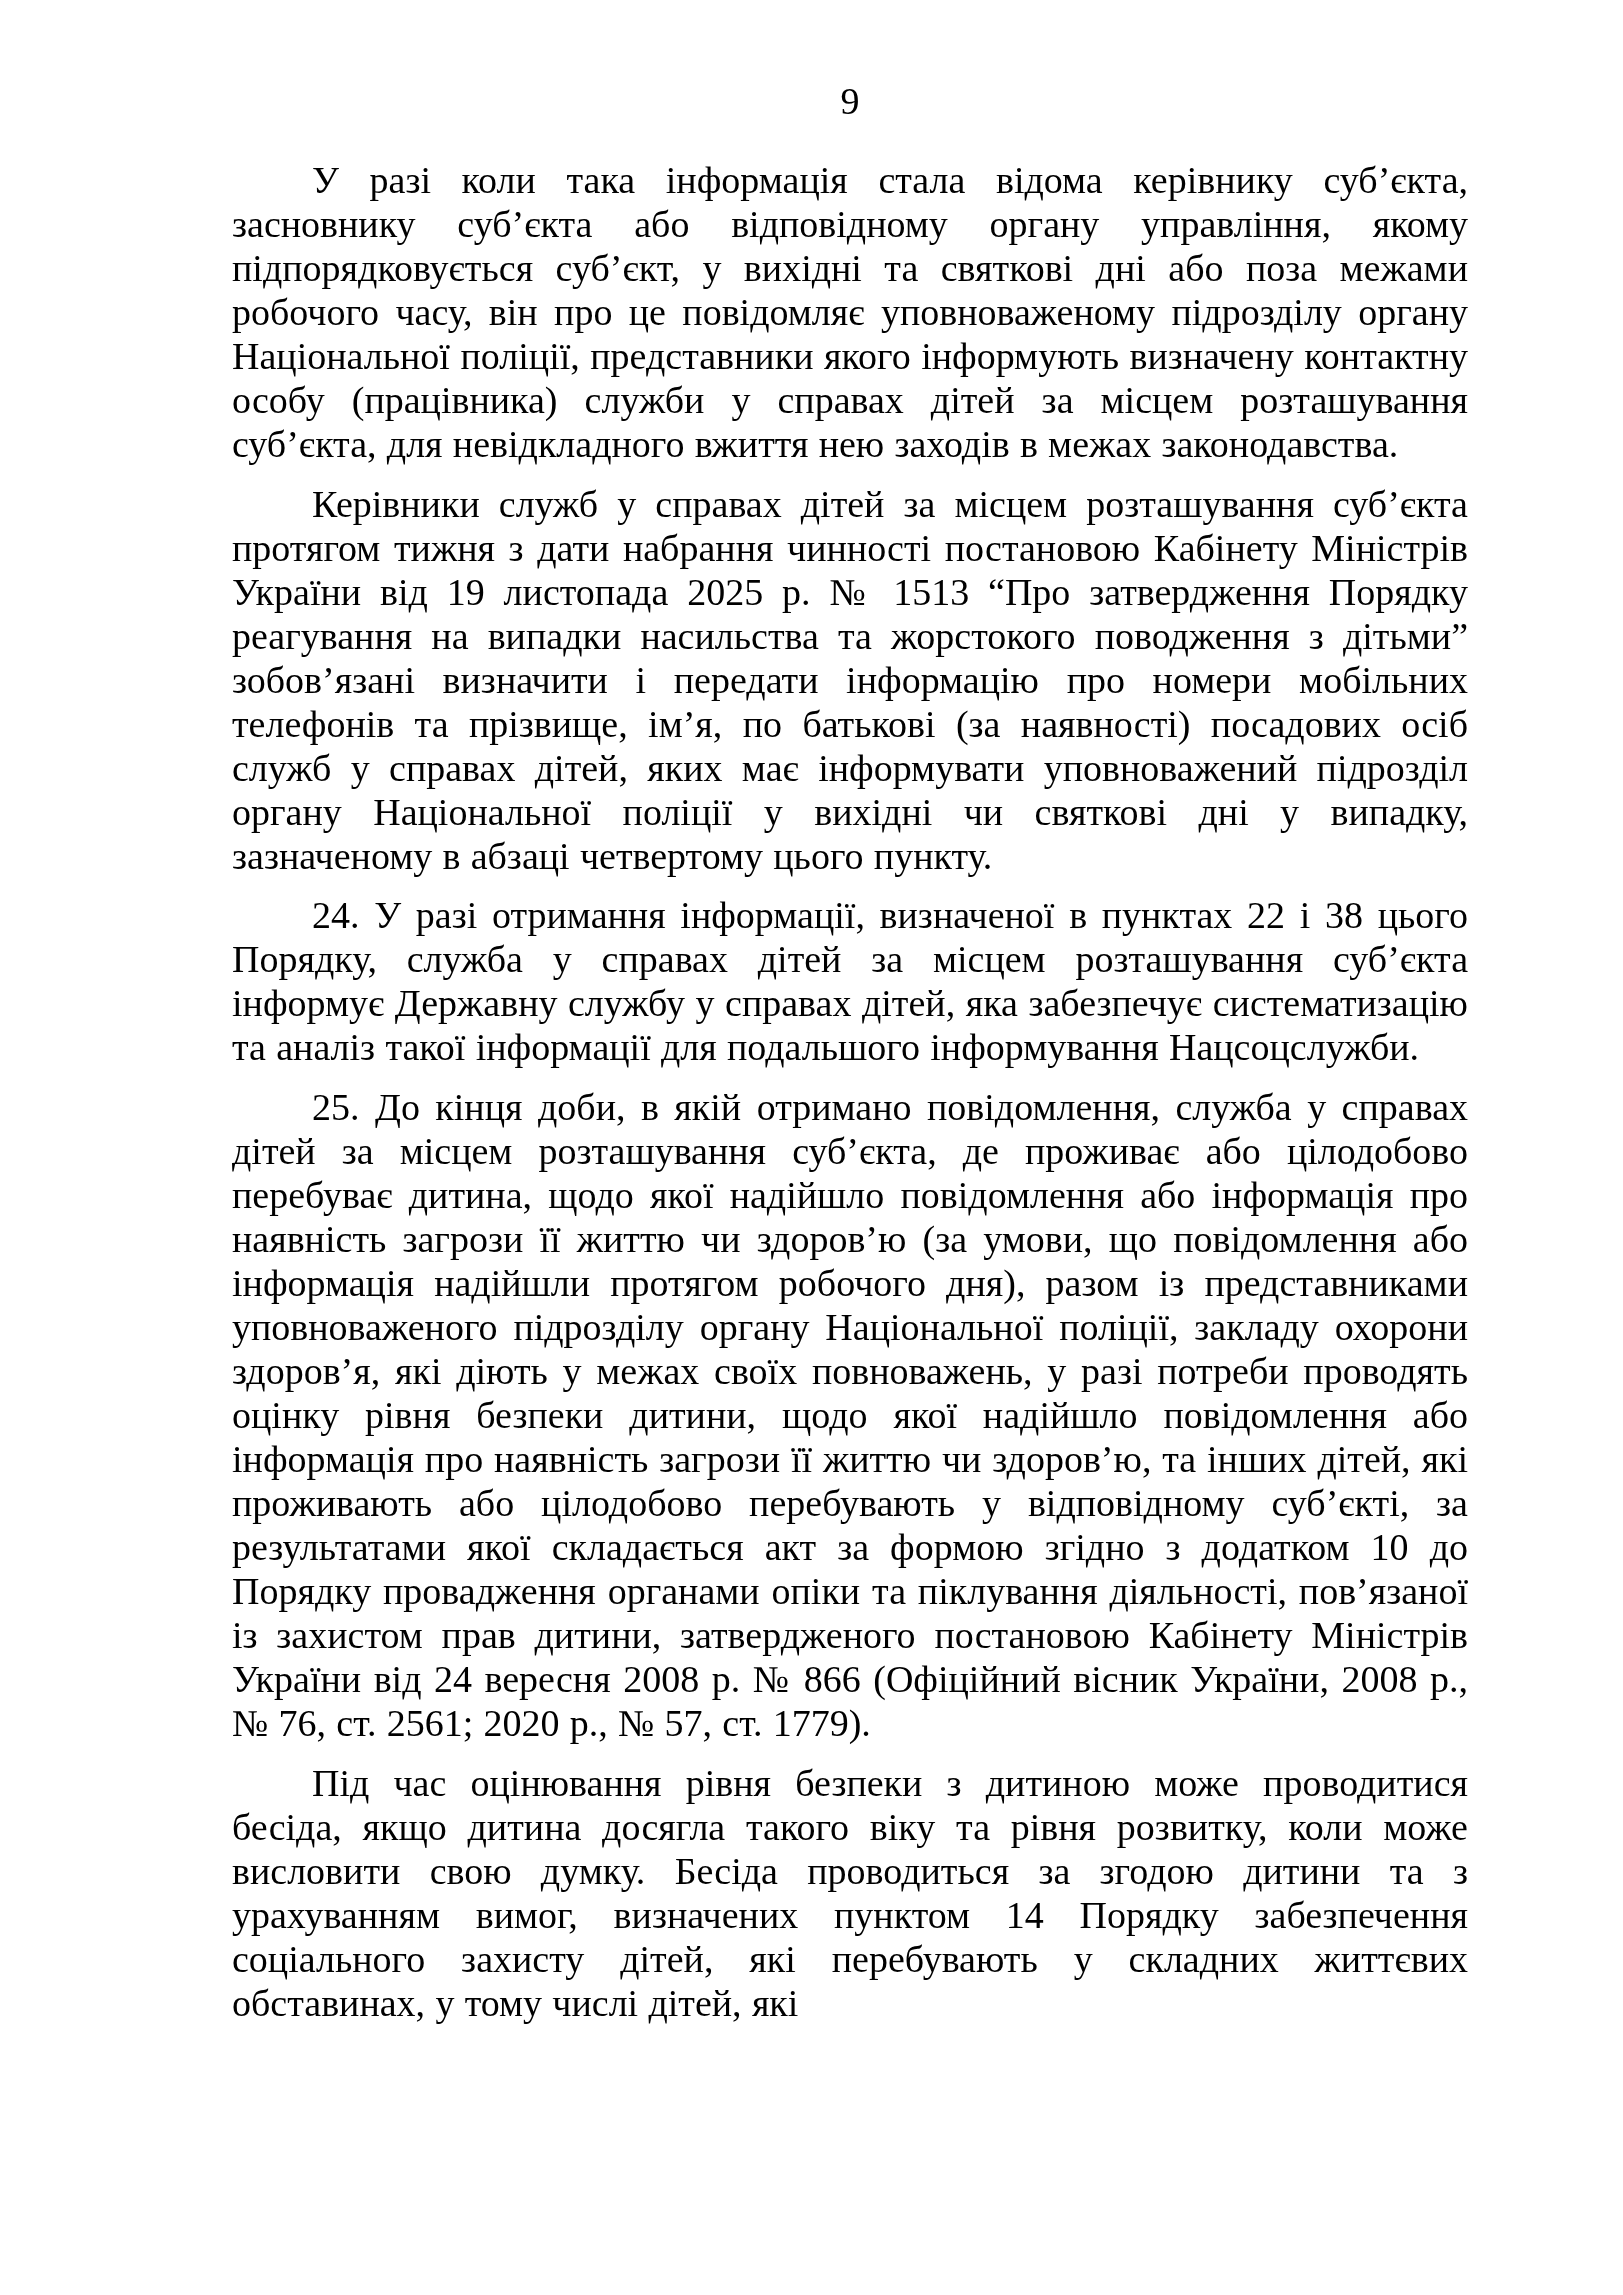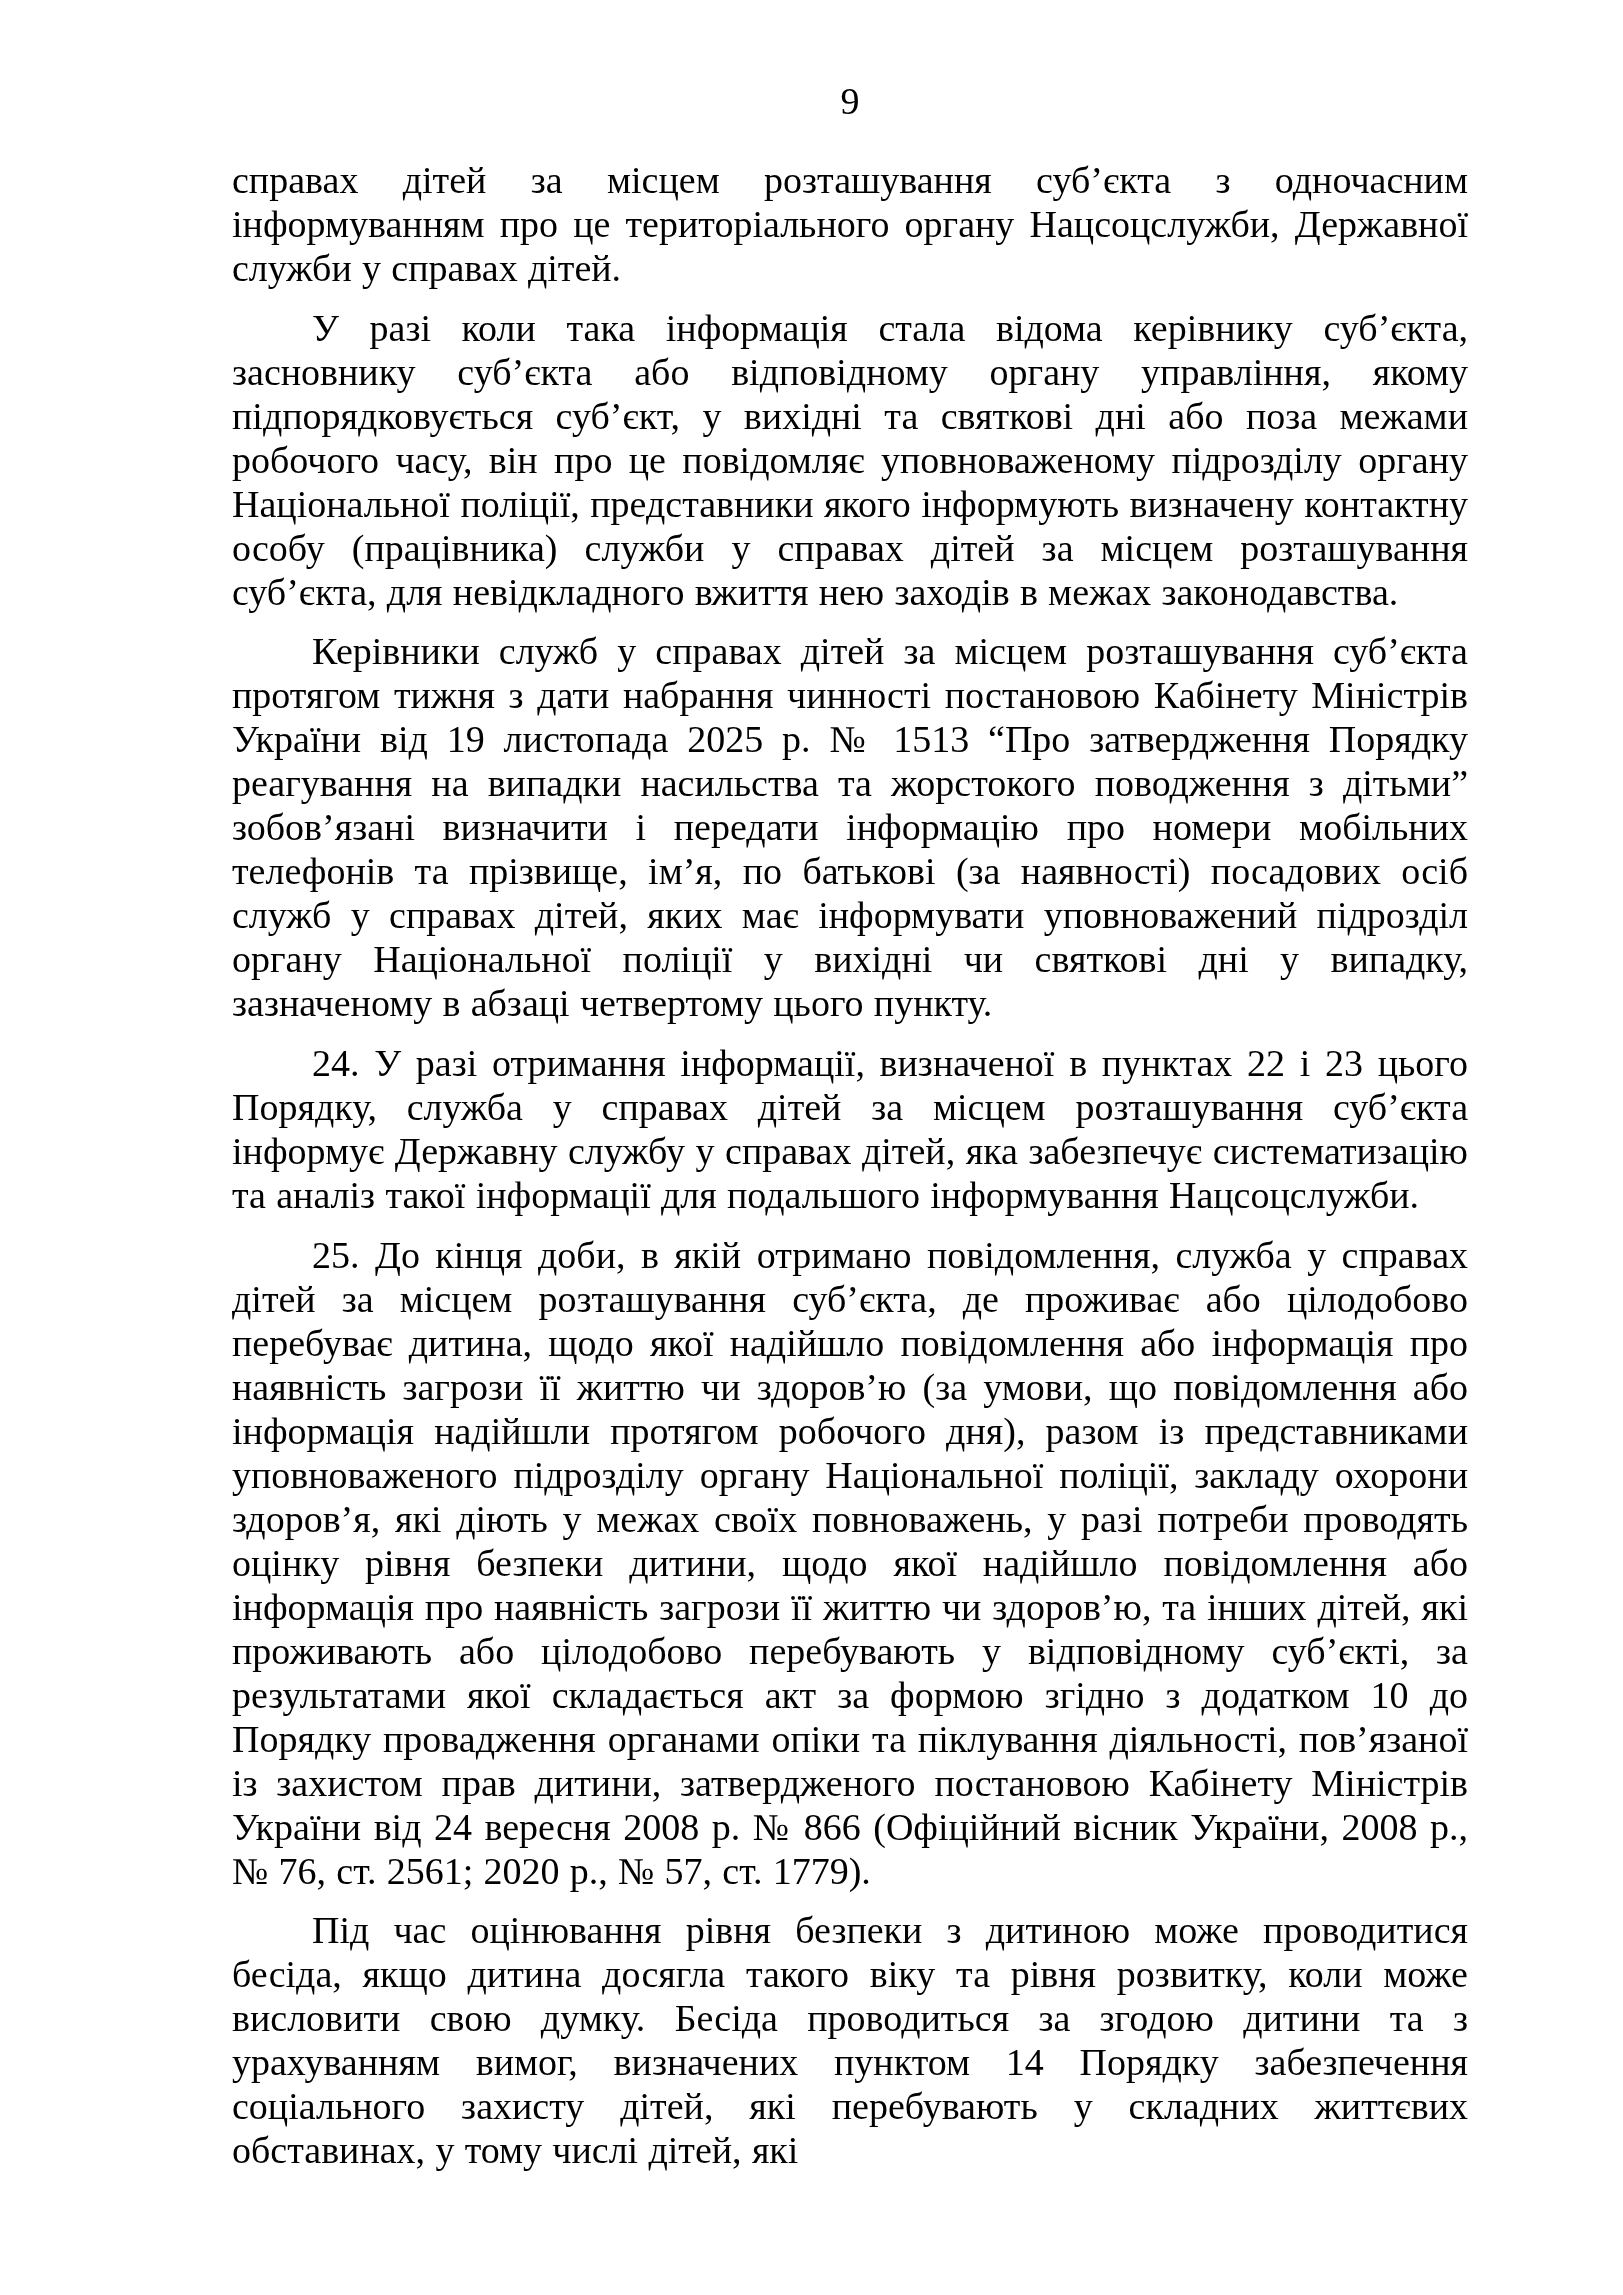--- a/index.html
+++ b/index.html
@@ -39,25 +39,24 @@
   p.para.no-indent {
     text-indent: 0;
   }
 </style>
 </head>
 <body>
 
 <div class="text-block">
   <div class="page-number">9</div>
 
-  <p class="para no-indent">справах дітей за місцем розташування суб’єкта з одночасним інформуванням про це територіального органу Нацсоцслужби, Державної служби у справах дітей.</p>
 
   <p class="para">У разі коли така інформація стала відома керівнику суб’єкта, засновнику суб’єкта або відповідному органу управління, якому підпорядковується суб’єкт, у вихідні та святкові дні або поза межами робочого часу, він про це повідомляє уповноваженому підрозділу органу Національної поліції, представники якого інформують визначену контактну особу (працівника) служби у справах дітей за місцем розташування суб’єкта, для невідкладного вжиття нею заходів в межах законодавства.</p>
 
   <p class="para">Керівники служб у справах дітей за місцем розташування суб’єкта протягом тижня з дати набрання чинності постановою Кабінету Міністрів України від 19 листопада 2025 р. № 1513 “Про затвердження Порядку реагування на випадки насильства та жорстокого поводження з дітьми” зобов’язані визначити і передати інформацію про номери мобільних телефонів та прізвище, ім’я, по батькові (за наявності) посадових осіб служб у справах дітей, яких має інформувати уповноважений підрозділ органу Національної поліції у вихідні чи святкові дні у випадку, зазначеному в абзаці четвертому цього пункту.</p>
 
-  <p class="para">24. У разі отримання інформації, визначеної в пунктах 22 і 23 цього Порядку, служба у справах дітей за місцем розташування суб’єкта інформує Державну службу у справах дітей, яка забезпечує систематизацію та аналіз такої інформації для подальшого інформування Нацсоцслужби.</p>
+  <p class="para">24. У разі отримання інформації, визначеної в пунктах 22 і 38 цього Порядку, служба у справах дітей за місцем розташування суб’єкта інформує Державну службу у справах дітей, яка забезпечує систематизацію та аналіз такої інформації для подальшого інформування Нацсоцслужби.</p>
 
   <p class="para">25. До кінця доби, в якій отримано повідомлення, служба у справах дітей за місцем розташування суб’єкта, де проживає або цілодобово перебуває дитина, щодо якої надійшло повідомлення або інформація про наявність загрози її життю чи здоров’ю (за умови, що повідомлення або інформація надійшли протягом робочого дня), разом із представниками уповноваженого підрозділу органу Національної поліції, закладу охорони здоров’я, які діють у межах своїх повноважень, у разі потреби проводять оцінку рівня безпеки дитини, щодо якої надійшло повідомлення або інформація про наявність загрози її життю чи здоров’ю, та інших дітей, які проживають або цілодобово перебувають у відповідному суб’єкті, за результатами якої складається акт за формою згідно з додатком 10 до Порядку провадження органами опіки та піклування діяльності, пов’язаної із захистом прав дитини, затвердженого постановою Кабінету Міністрів України від 24 вересня 2008 р. № 866 (Офіційний вісник України, 2008 р., № 76, ст. 2561; 2020 р., № 57, ст. 1779).</p>
 
   <p class="para">Під час оцінювання рівня безпеки з дитиною може проводитися бесіда, якщо дитина досягла такого віку та рівня розвитку, коли може висловити свою думку. Бесіда проводиться за згодою дитини та з урахуванням вимог, визначених пунктом 14 Порядку забезпечення соціального захисту дітей, які перебувають у складних життєвих обставинах, у тому числі дітей, які</p>
 </div>
 
 
 </body></html>

